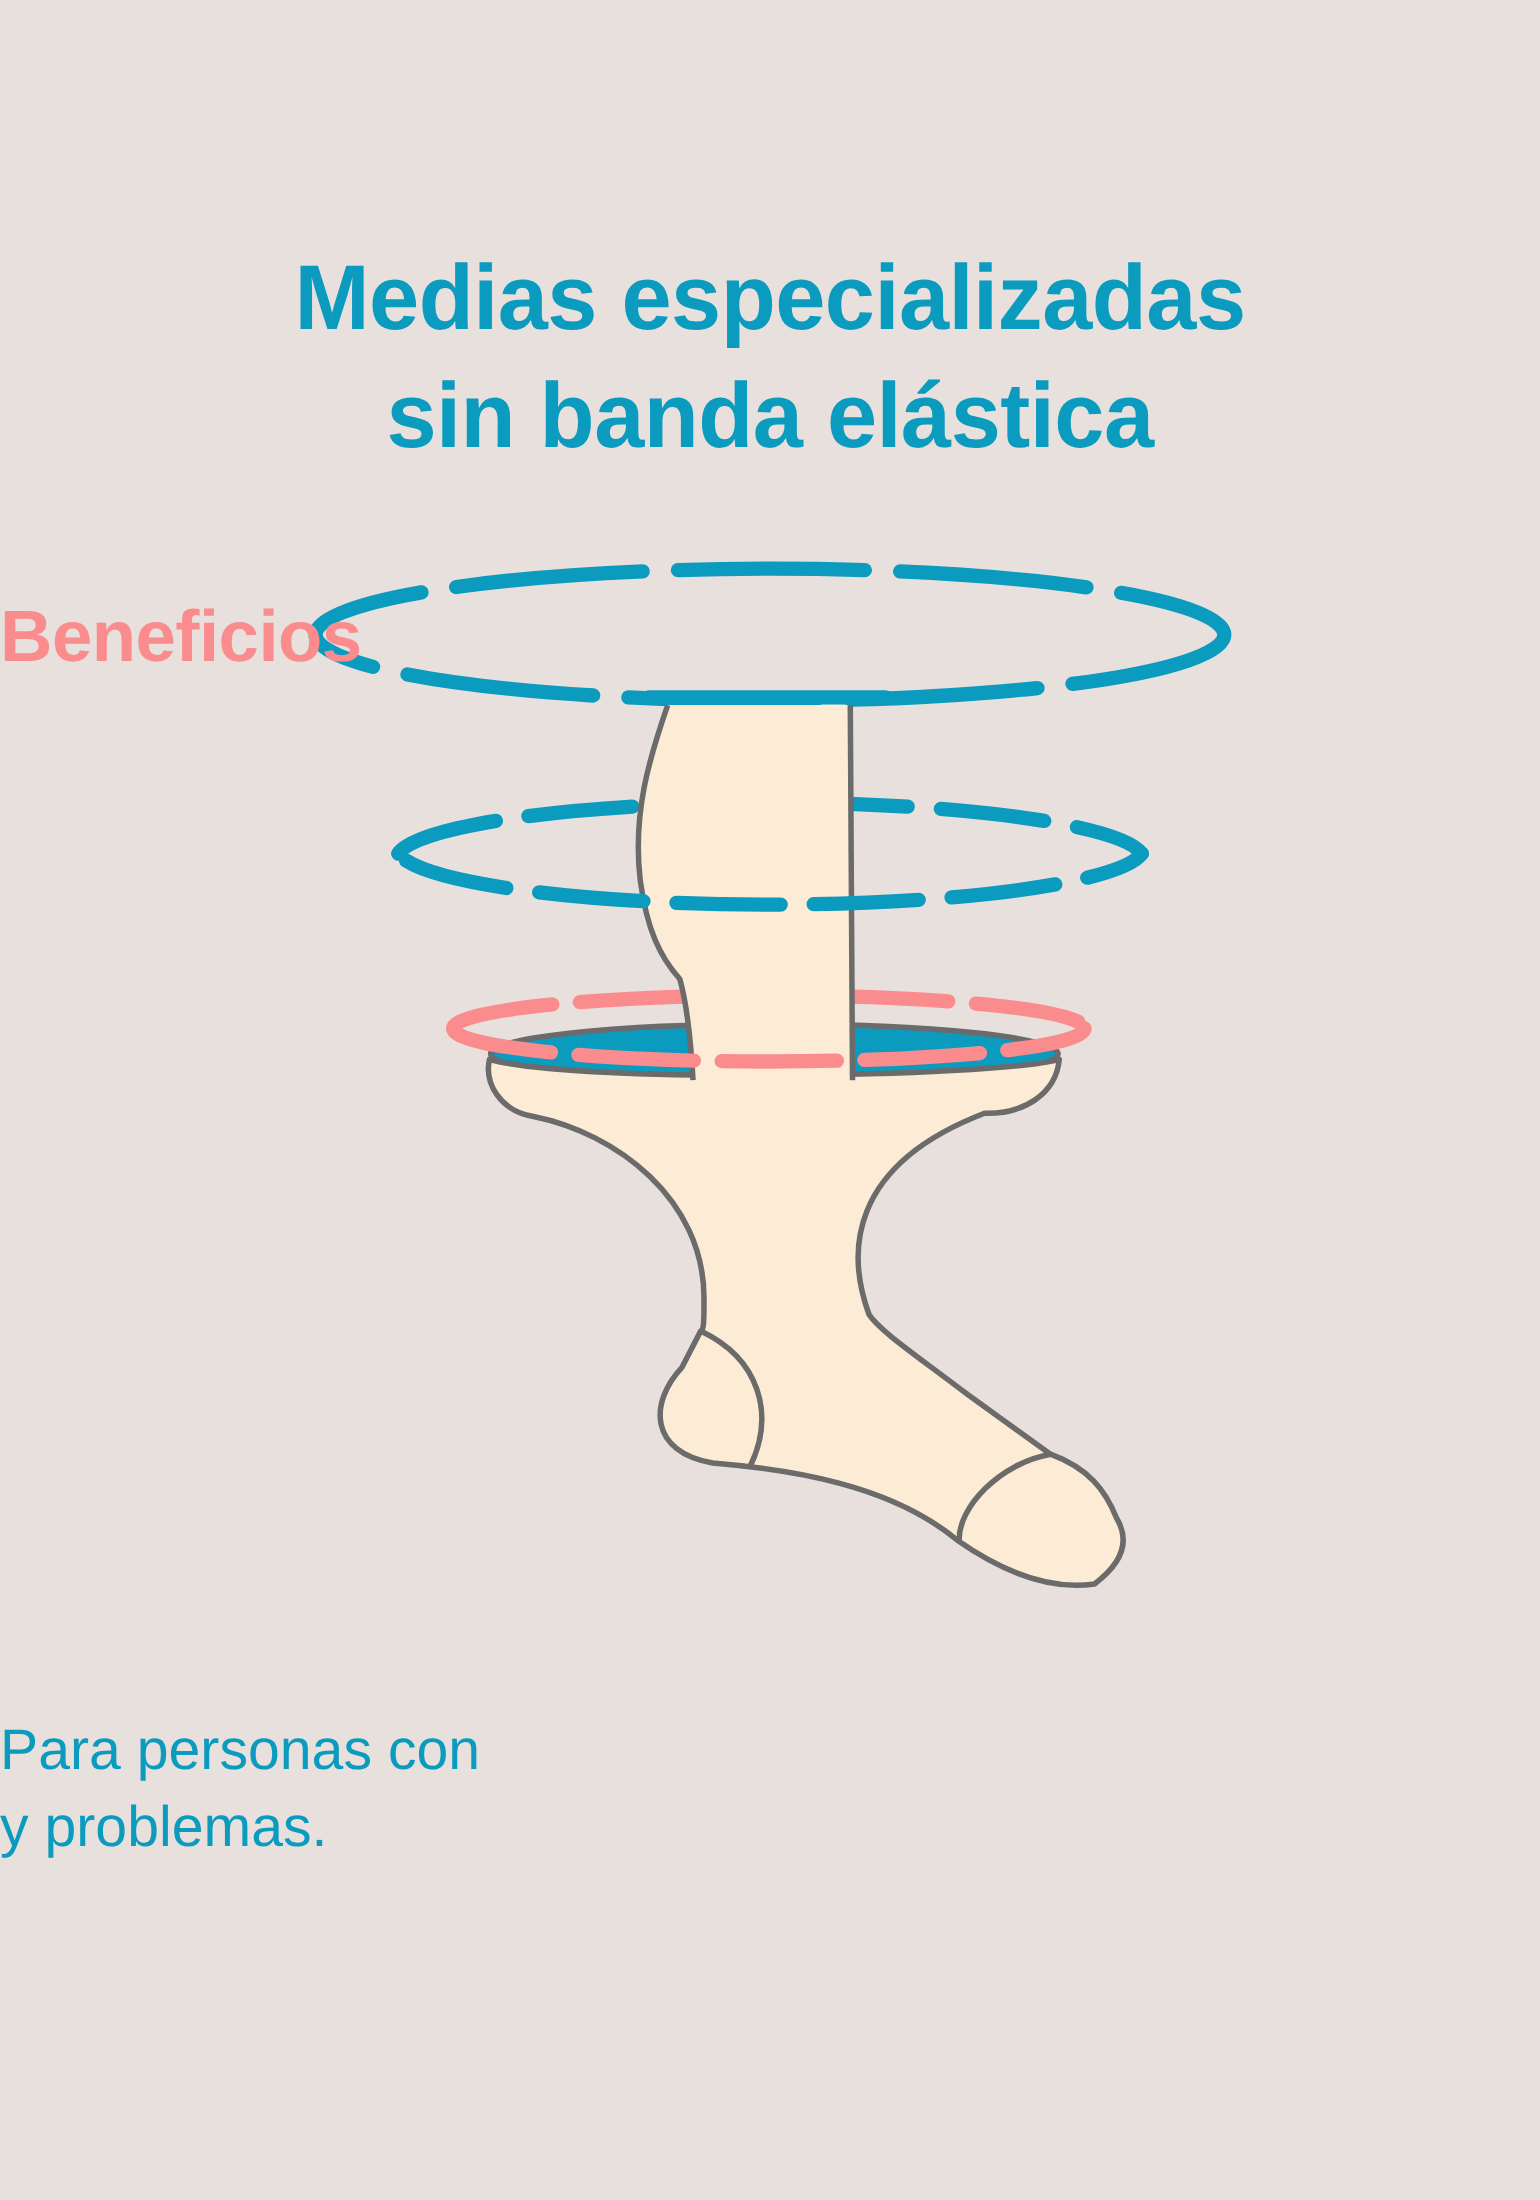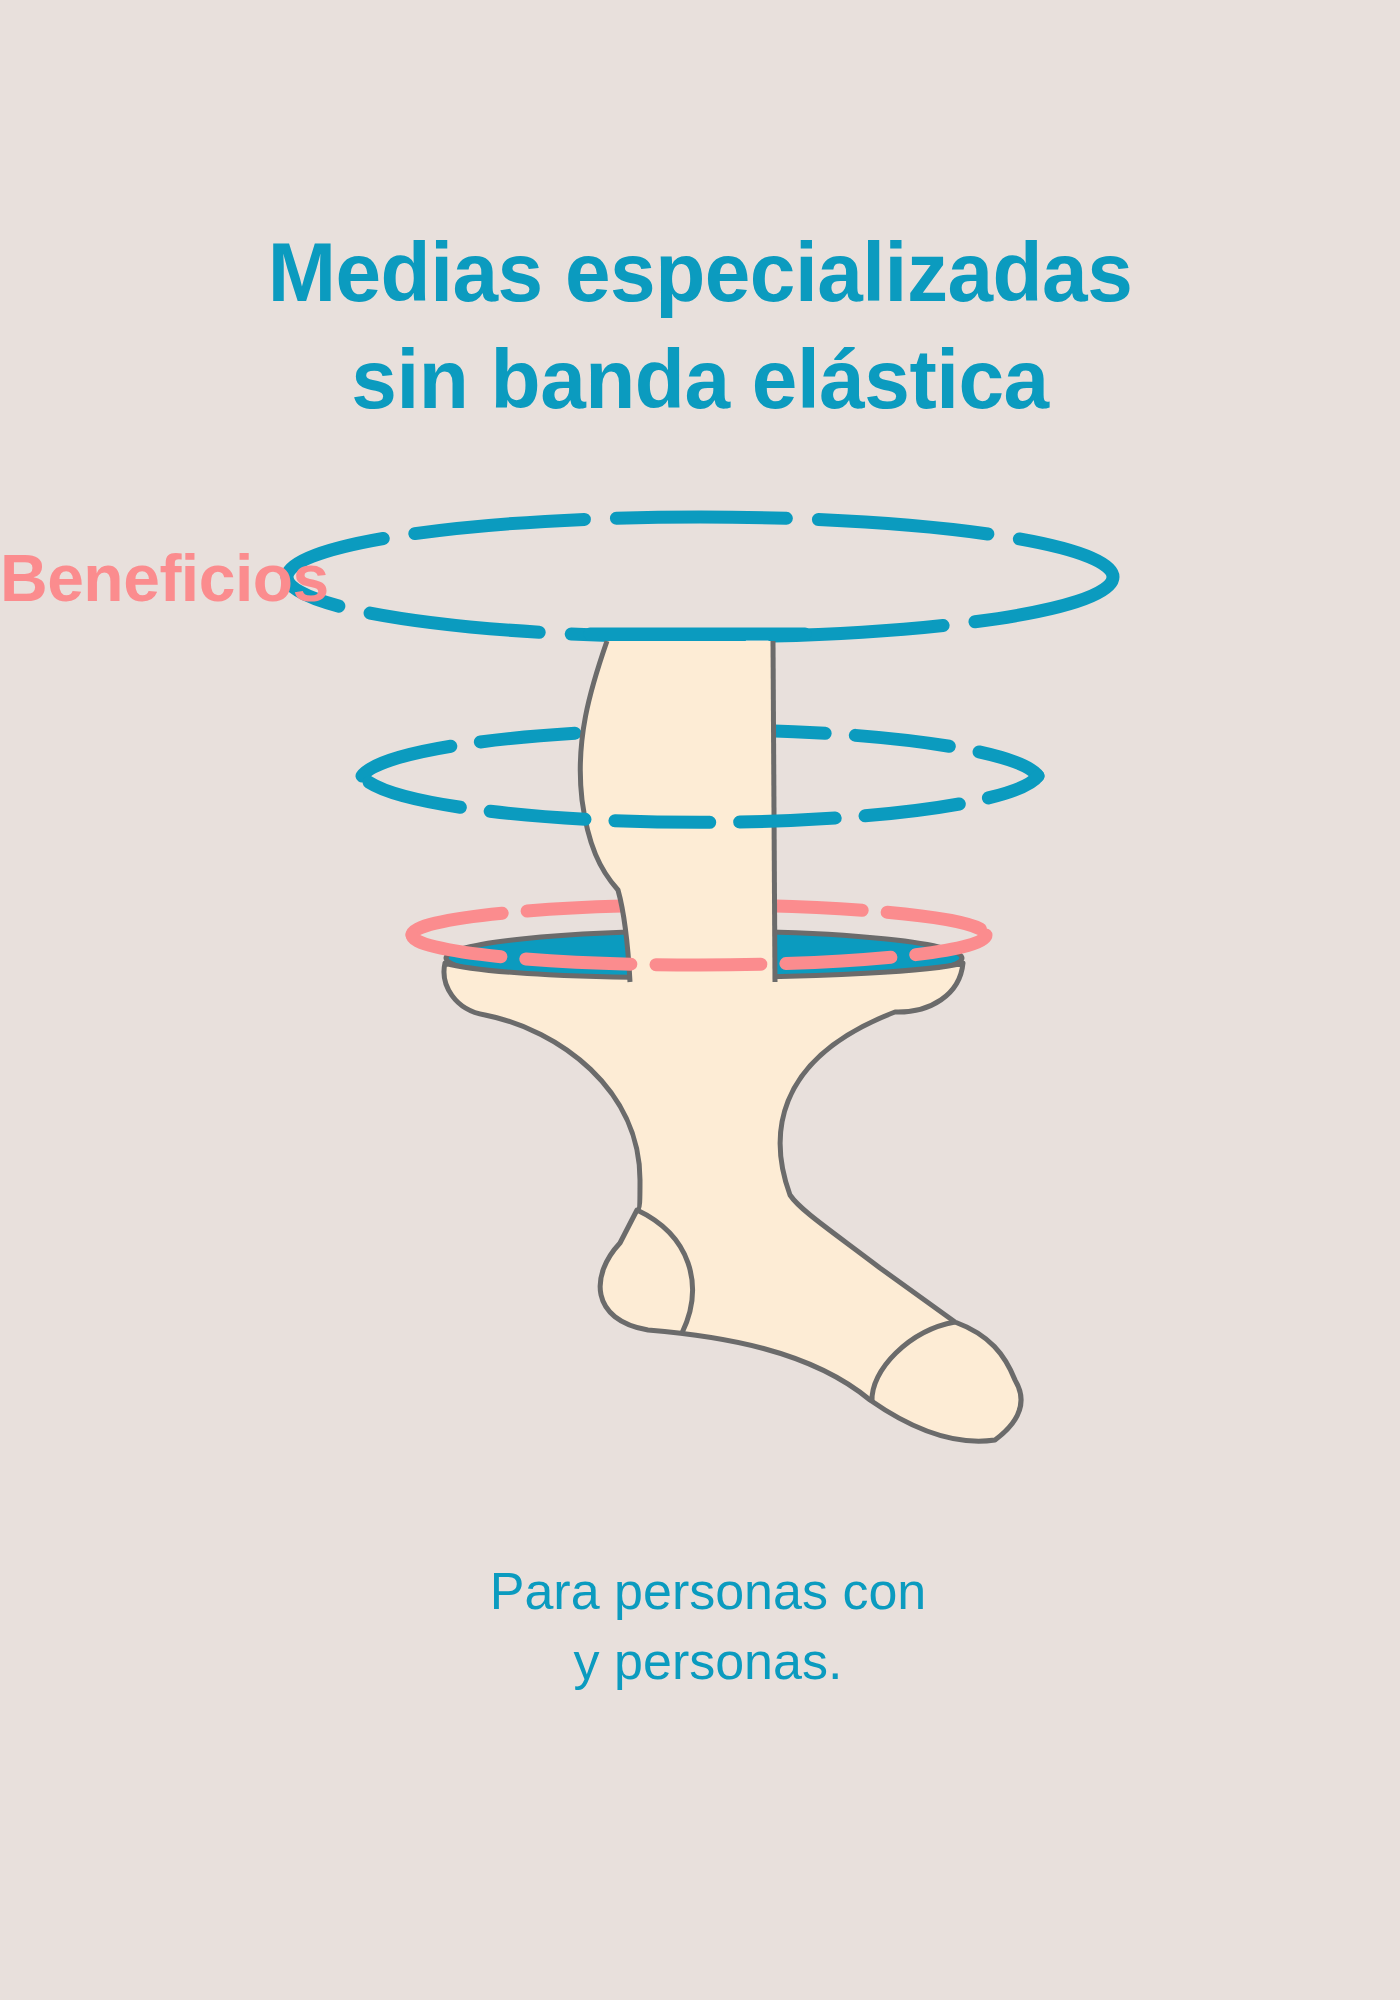--- a/index.html
+++ b/index.html
@@ -30,26 +30,25 @@
     text-align: left;
     color: #fb8c8e;
     font-family: "Liberation Sans", sans-serif;
     font-weight: 700;
     font-size: 66px;
     line-height: 90px;
     letter-spacing: -0.5px;
   }
   .subtitle {
     position: absolute; left: 0; right: 0; top: 1556px;
-    text-align: center;
+    text-align: left;
     color: #0b9bbf;
     font-family: "Liberation Sans", sans-serif;
     font-size: 52px;
     line-height: 70px;
-    padding-left: 16px;
   }
   .subtitle span { display: block; }
   .subtitle .emph { font-weight: 700; }
 </style>
 </head>
 <body>
 
 <h1 class="title">
   <span>Medias especializadas</span>
   <span>sin banda elástica</span>
@@ -116,14 +115,14 @@
 
   <g>
     <path d="M 986 935 A 287 30 0 0 1 412 935" fill="none" stroke="#fb8c8e" stroke-width="13" stroke-linecap="round" stroke-dasharray="105 25" stroke-dashoffset="30"></path>
   </g>
 </svg>
 
 <div class="benefits-label">Beneficios</div>
 
 <div class="subtitle">
   <span>Para personas con</span>
-  <span>y personas.</span>
+  <span>y problemas.</span>
 </div>
 
 </body></html>

